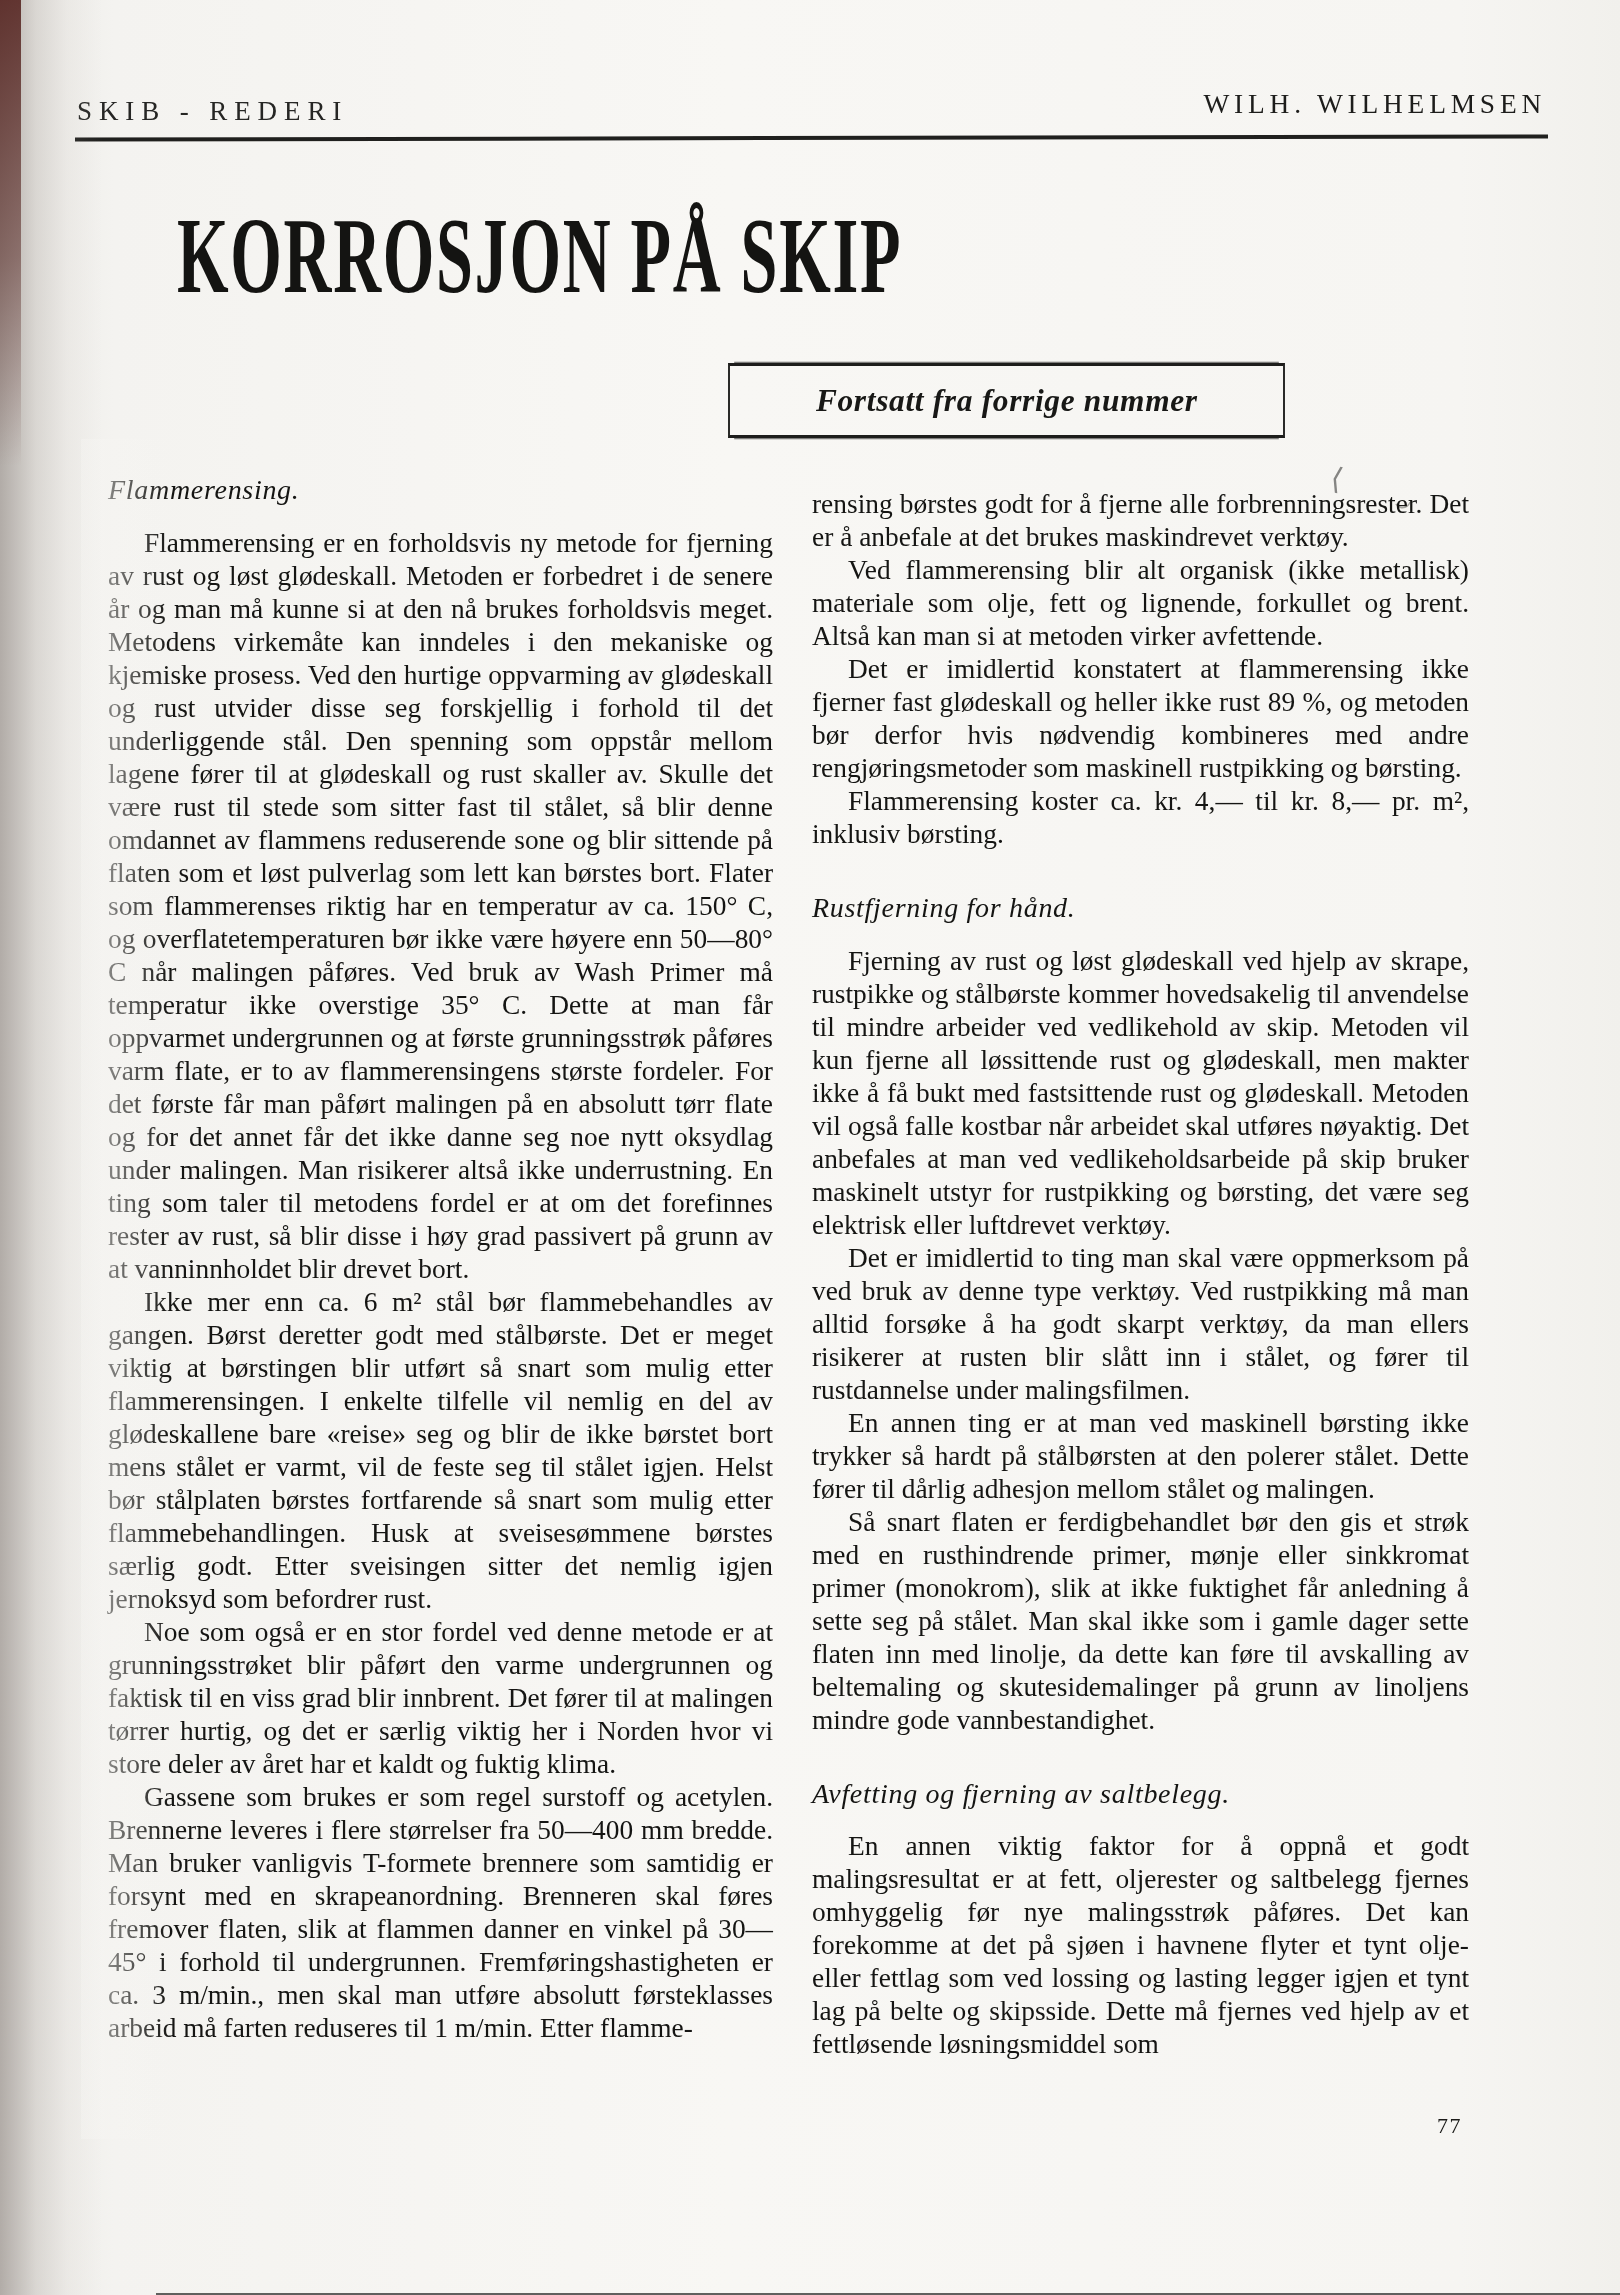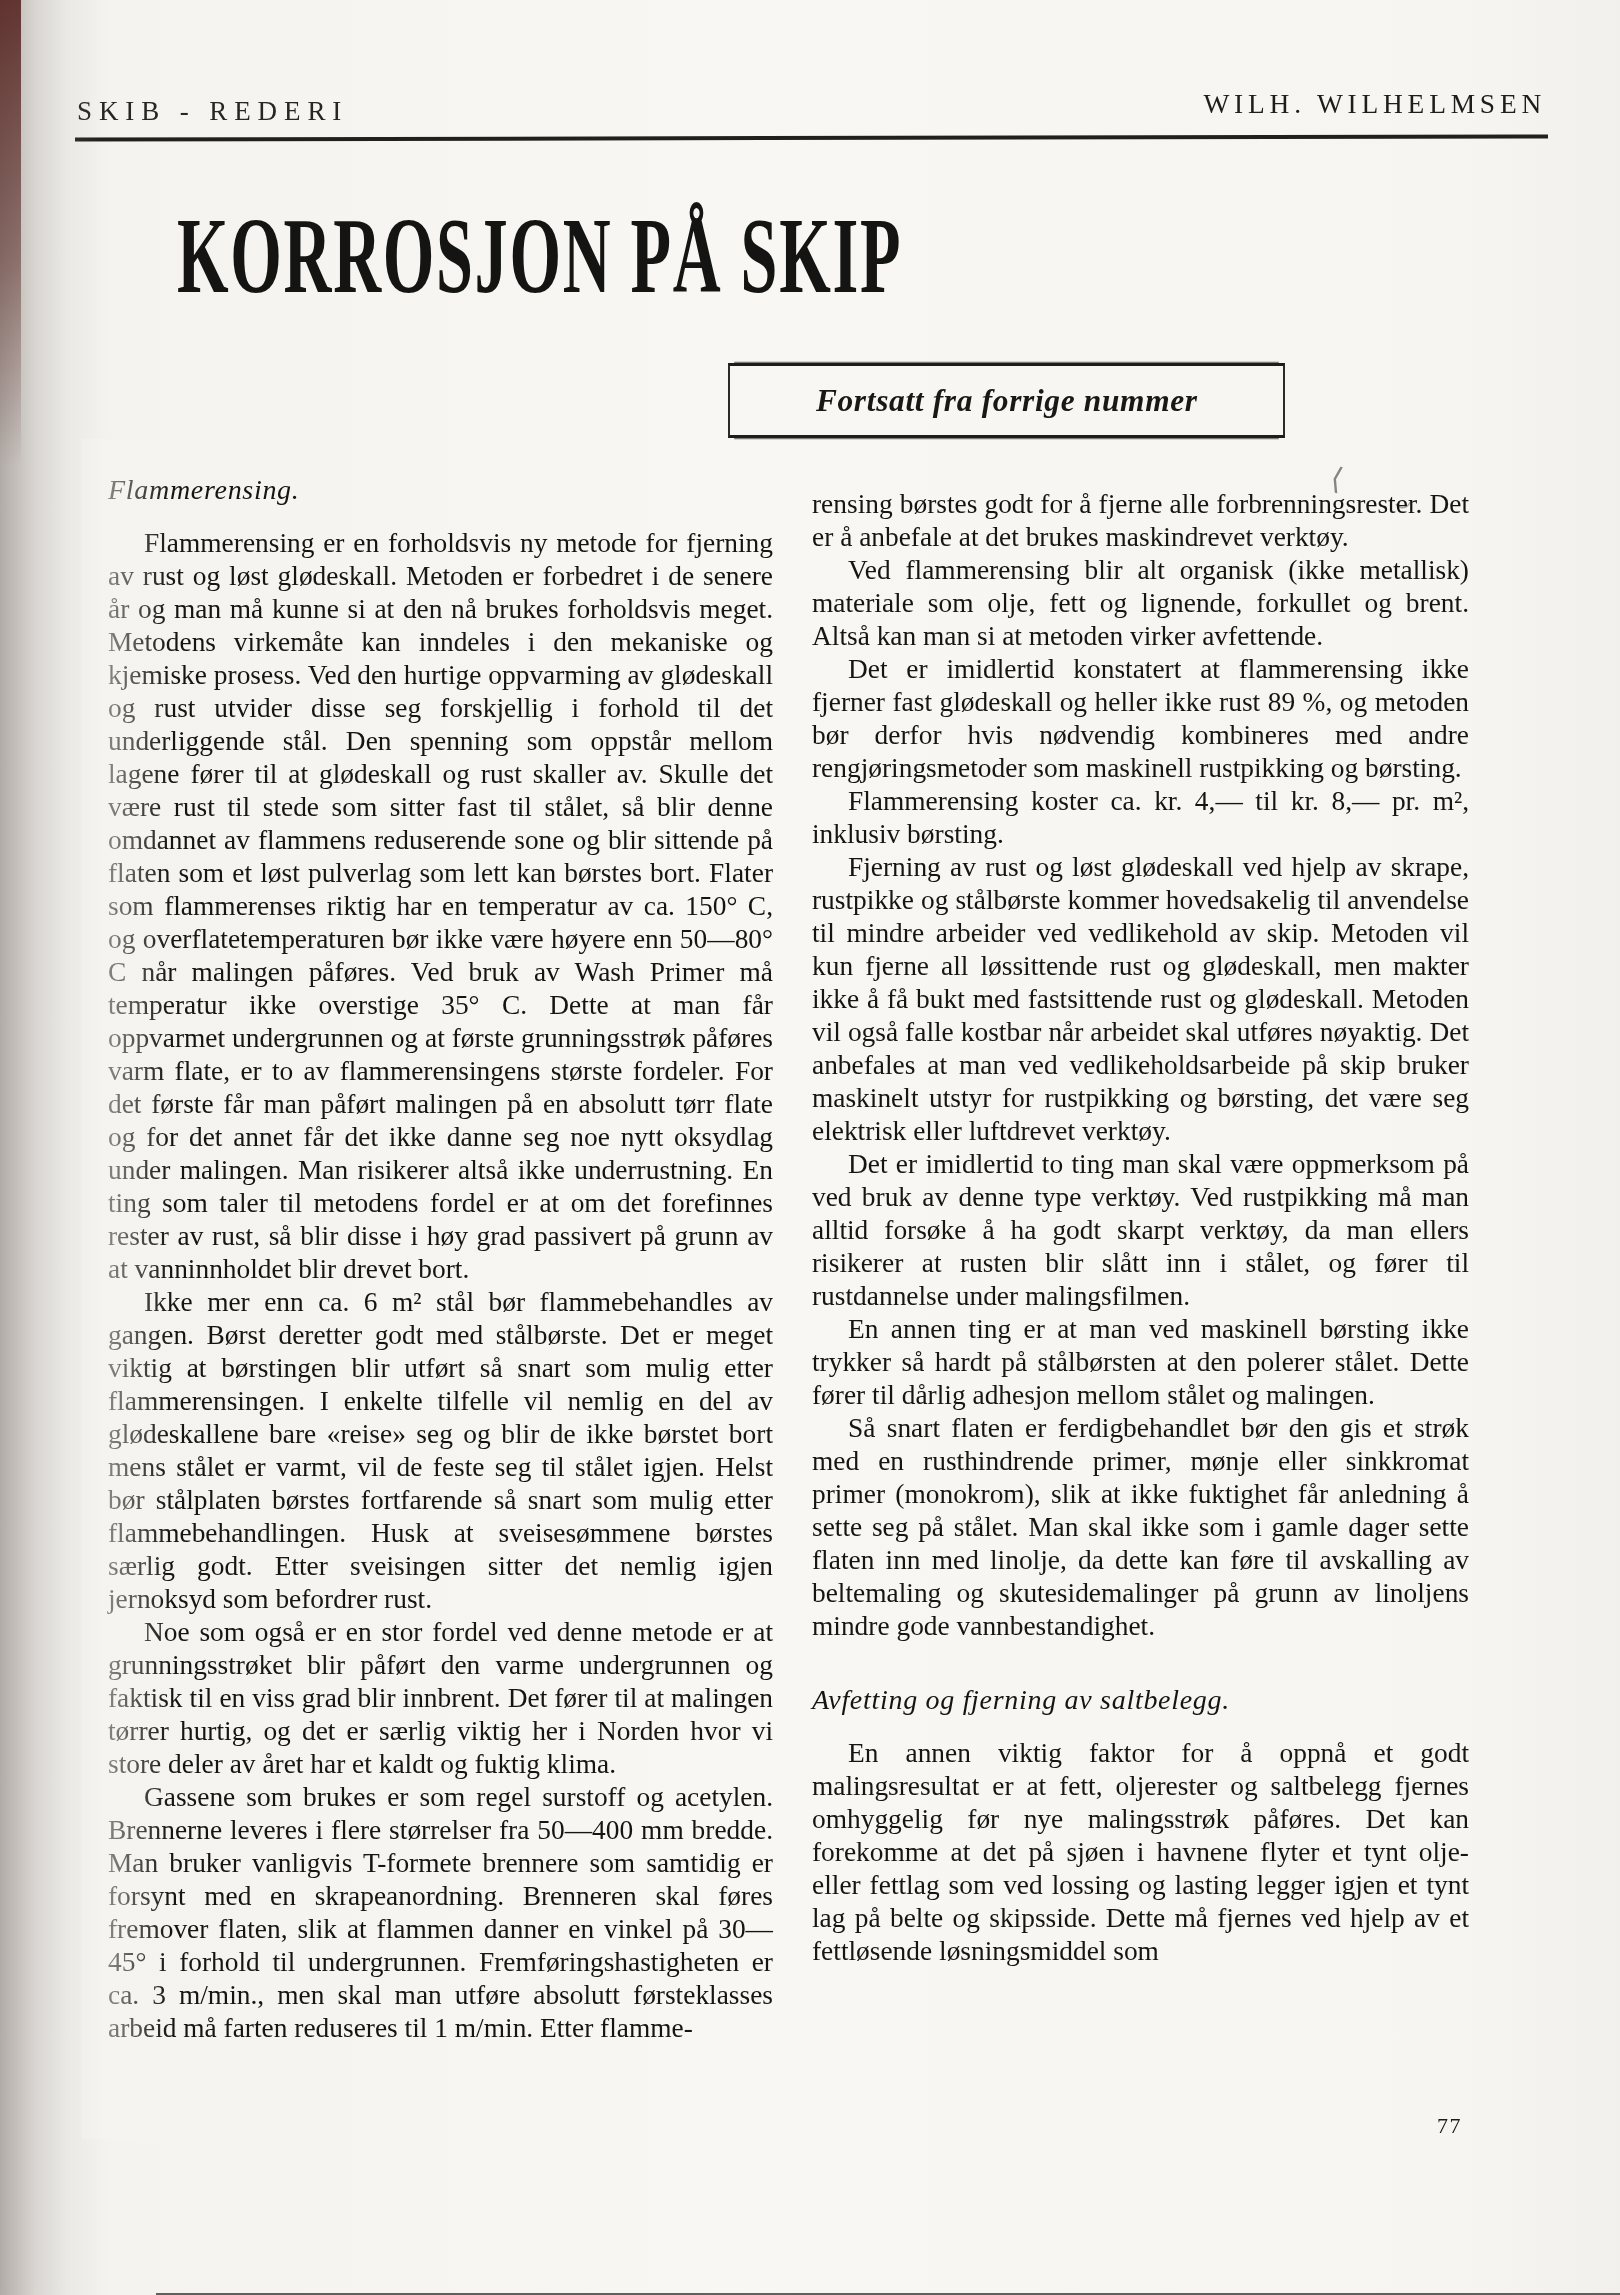--- a/index.html
+++ b/index.html
@@ -117,20 +117,21 @@
       <p>Flammerensing er en forholdsvis ny metode for fjerning av rust og løst glødeskall. Metoden er forbedret i de senere år og man må kunne si at den nå brukes forholdsvis meget. Metodens virkemåte kan inndeles i den mekaniske og kjemiske prosess. Ved den hurtige oppvarming av glødeskall og rust utvider disse seg forskjellig i forhold til det underliggende stål. Den spenning som oppstår mellom lagene fører til at glødeskall og rust skaller av. Skulle det være rust til stede som sitter fast til stålet, så blir denne omdannet av flammens reduserende sone og blir sittende på flaten som et løst pulverlag som lett kan børstes bort. Flater som flammerenses riktig har en temperatur av ca. 150° C, og overflatetemperaturen bør ikke være høyere enn 50—80° C når malingen påføres. Ved bruk av Wash Primer må temperatur ikke overstige 35° C. Dette at man får oppvarmet undergrunnen og at første grunningsstrøk påføres varm flate, er to av flammerensingens største fordeler. For det første får man påført malingen på en absolutt tørr flate og for det annet får det ikke danne seg noe nytt oksydlag under malingen. Man risikerer altså ikke underrustning. En ting som taler til metodens fordel er at om det forefinnes rester av rust, så blir disse i høy grad passivert på grunn av at vanninnholdet blir drevet bort.</p>
       <p>Ikke mer enn ca. 6 m² stål bør flammebehandles av gangen. Børst deretter godt med stålbørste. Det er meget viktig at børstingen blir utført så snart som mulig etter flammerensingen. I enkelte tilfelle vil nemlig en del av glødeskallene bare «reise» seg og blir de ikke børstet bort mens stålet er varmt, vil de feste seg til stålet igjen. Helst bør stålplaten børstes fortfarende så snart som mulig etter flammebehandlingen. Husk at sveisesømmene børstes særlig godt. Etter sveisingen sitter det nemlig igjen jernoksyd som befordrer rust.</p>
       <p>Noe som også er en stor fordel ved denne metode er at grunningsstrøket blir påført den varme undergrunnen og faktisk til en viss grad blir innbrent. Det fører til at malingen tørrer hurtig, og det er særlig viktig her i Norden hvor vi store deler av året har et kaldt og fuktig klima.</p>
       <p>Gassene som brukes er som regel surstoff og acetylen. Brennerne leveres i flere størrelser fra 50—400 mm bredde. Man bruker vanligvis T-formete brennere som samtidig er forsynt med en skrapeanordning. Brenneren skal føres fremover flaten, slik at flammen danner en vinkel på 30—45° i forhold til undergrunnen. Fremføringshastigheten er ca. 3 m/min., men skal man utføre absolutt førsteklasses arbeid må farten reduseres til 1 m/min. Etter flamme-</p>
     </div>
   <div class="col col-right" id="col-right">
       <p class="noindent">rensing børstes godt for å fjerne alle forbrenningsrester. Det er å anbefale at det brukes maskindrevet verktøy.</p>
       <p>Ved flammerensing blir alt organisk (ikke metallisk) materiale som olje, fett og lignende, forkullet og brent. Altså kan man si at metoden virker avfettende.</p>
       <p>Det er imidlertid konstatert at flammerensing ikke fjerner fast glødeskall og heller ikke rust 89 %, og metoden bør derfor hvis nødvendig kombineres med andre rengjøringsmetoder som maskinell rustpikking og børsting.</p>
       <p>Flammerensing koster ca. kr. 4,— til kr. 8,— pr. m², inklusiv børsting.</p>
+      <h3>Rustfjerning for hånd.</h3>
       <p>Fjerning av rust og løst glødeskall ved hjelp av skrape, rustpikke og stålbørste kommer hovedsakelig til anvendelse til mindre arbeider ved vedlikehold av skip. Metoden vil kun fjerne all løssittende rust og glødeskall, men makter ikke å få bukt med fastsittende rust og glødeskall. Metoden vil også falle kostbar når arbeidet skal utføres nøyaktig. Det anbefales at man ved vedlikeholdsarbeide på skip bruker maskinelt utstyr for rustpikking og børsting, det være seg elektrisk eller luftdrevet verktøy.</p>
       <p>Det er imidlertid to ting man skal være oppmerksom på ved bruk av denne type verktøy. Ved rustpikking må man alltid forsøke å ha godt skarpt verktøy, da man ellers risikerer at rusten blir slått inn i stålet, og fører til rustdannelse under malingsfilmen.</p>
       <p>En annen ting er at man ved maskinell børsting ikke trykker så hardt på stålbørsten at den polerer stålet. Dette fører til dårlig adhesjon mellom stålet og malingen.</p>
       <p>Så snart flaten er ferdigbehandlet bør den gis et strøk med en rusthindrende primer, mønje eller sinkkromat primer (monokrom), slik at ikke fuktighet får anledning å sette seg på stålet. Man skal ikke som i gamle dager sette flaten inn med linolje, da dette kan føre til avskalling av beltemaling og skutesidemalinger på grunn av linoljens mindre gode vannbestandighet.</p>
       <h3>Avfetting og fjerning av saltbelegg.</h3>
       <p>En annen viktig faktor for å oppnå et godt malingsresultat er at fett, oljerester og saltbelegg fjernes omhyggelig før nye malingsstrøk påføres. Det kan forekomme at det på sjøen i havnene flyter et tynt olje- eller fettlag som ved lossing og lasting legger igjen et tynt lag på belte og skipsside. Dette må fjernes ved hjelp av et fettløsende løsningsmiddel som</p>
     </div>
 
   <div class="left-text-fade"></div>
 

